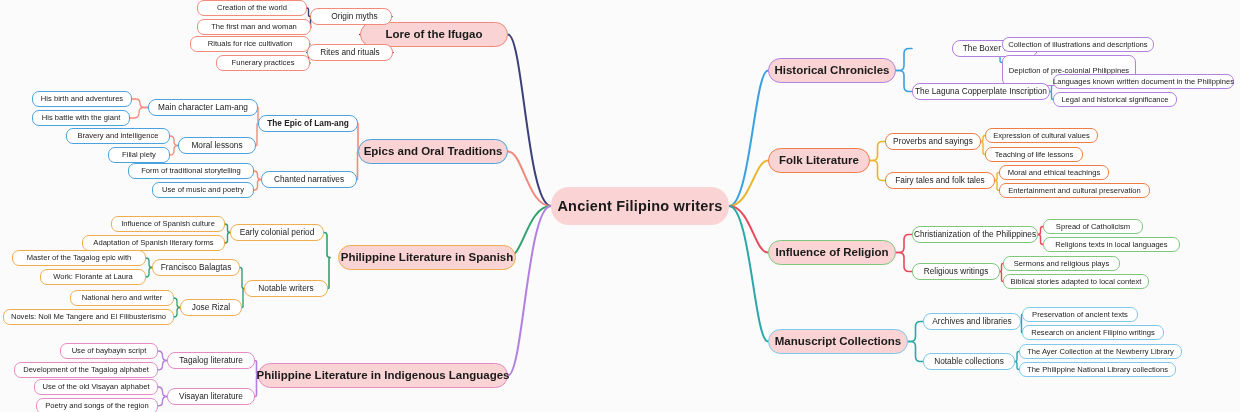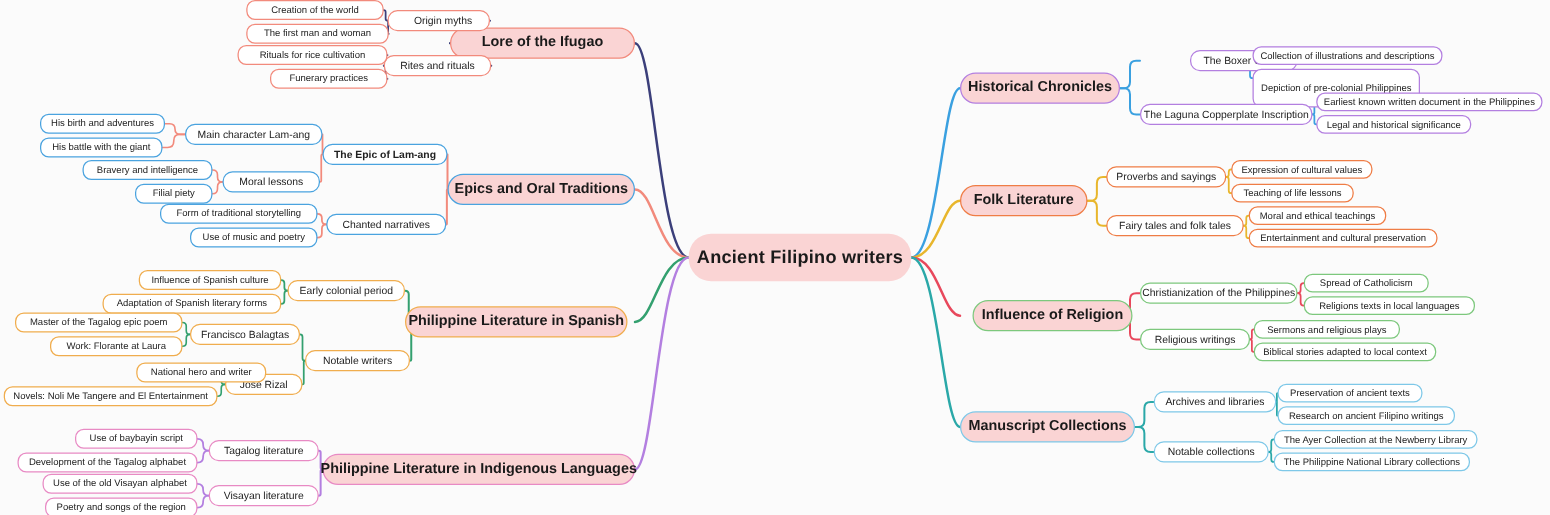--- a/index.html
+++ b/index.html
@@ -134,53 +134,53 @@
       <div class="node sub" style="left: 258px; top: 115px; width: 100px; height: 17px; border-color: rgb(74, 163, 223); font-weight: bold;">The Epic of Lam-ang</div>
       <div class="node sub" style="left: 148px; top: 99px; width: 110px; height: 17px; border-color: rgb(74, 163, 223);">Main character Lam-ang</div>
       <div class="node leaf" style="left: 32px; top: 91px; width: 100px; height: 16px; border-color: rgb(74, 163, 223);">His birth and adventures</div>
       <div class="node leaf" style="left: 32px; top: 110px; width: 98px; height: 16px; border-color: rgb(74, 163, 223);">His battle with the giant</div>
       <div class="node sub" style="left: 178px; top: 137px; width: 78px; height: 17px; border-color: rgb(74, 163, 223);">Moral lessons</div>
       <div class="node leaf" style="left: 66px; top: 128px; width: 104px; height: 16px; border-color: rgb(74, 163, 223);">Bravery and intelligence</div>
       <div class="node leaf" style="left: 108px; top: 147px; width: 62px; height: 16px; border-color: rgb(74, 163, 223);">Filial piety</div>
       <div class="node sub" style="left: 261px; top: 171px; width: 96px; height: 17px; border-color: rgb(74, 163, 223);">Chanted narratives</div>
       <div class="node leaf" style="left: 128px; top: 163px; width: 126px; height: 16px; border-color: rgb(74, 163, 223);">Form of traditional storytelling</div>
       <div class="node leaf" style="left: 152px; top: 182px; width: 102px; height: 16px; border-color: rgb(74, 163, 223);">Use of music and poetry</div>
-      <div class="node branch" style="left: 324px; top: 245px; width: 178px; height: 25px; border-color: rgb(240, 173, 78);">Philippine Literature in Spanish</div>
+      <div class="node branch" style="left: 338px; top: 245px; width: 178px; height: 25px; border-color: rgb(240, 173, 78);">Philippine Literature in Spanish</div>
       <div class="node sub" style="left: 230px; top: 224px; width: 94px; height: 17px; border-color: rgb(240, 173, 78);">Early colonial period</div>
       <div class="node leaf" style="left: 111px; top: 216px; width: 114px; height: 16px; border-color: rgb(240, 173, 78);">Influence of Spanish culture</div>
       <div class="node leaf" style="left: 82px; top: 235px; width: 143px; height: 16px; border-color: rgb(240, 173, 78);">Adaptation of Spanish literary forms</div>
       <div class="node sub" style="left: 244px; top: 280px; width: 84px; height: 17px; border-color: rgb(240, 173, 78);">Notable writers</div>
       <div class="node sub" style="left: 152px; top: 259px; width: 88px; height: 17px; border-color: rgb(240, 173, 78);">Francisco Balagtas</div>
-      <div class="node leaf" style="left: 12px; top: 250px; width: 134px; height: 16px; border-color: rgb(240, 173, 78);">Master of the Tagalog epic poem</div>
+      <div class="node leaf" style="left: 12px; top: 250px; width: 134px; height: 16px; border-color: rgb(240, 173, 78);">Master of the Tagalog epic with</div>
       <div class="node leaf" style="left: 40px; top: 269px; width: 106px; height: 16px; border-color: rgb(240, 173, 78);">Work: Florante at Laura</div>
       <div class="node sub" style="left: 180px; top: 299px; width: 62px; height: 17px; border-color: rgb(240, 173, 78);">Jose Rizal</div>
-      <div class="node leaf" style="left: 70px; top: 290px; width: 104px; height: 16px; border-color: rgb(240, 173, 78); margin-left: 39px;">National hero and writer</div>
-      <div class="node leaf" style="left: 3px; top: 309px; width: 171px; height: 16px; border-color: rgb(240, 173, 78);">Novels: Noli Me Tangere and El Entertainment</div>
+      <div class="node leaf" style="left: 70px; top: 290px; width: 104px; height: 16px; border-color: rgb(240, 173, 78);">National hero and writer</div>
+      <div class="node leaf" style="left: 3px; top: 309px; width: 171px; height: 16px; border-color: rgb(240, 173, 78);">Novels: Noli Me Tangere and El Filibusterismo</div>
       <div class="node branch" style="left: 258px; top: 363px; width: 250px; height: 25px; border-color: rgb(232, 138, 196);">Philippine Literature in Indigenous Languages</div>
       <div class="node sub" style="left: 167px; top: 352px; width: 88px; height: 17px; border-color: rgb(232, 138, 196);">Tagalog literature</div>
       <div class="node leaf" style="left: 60px; top: 343px; width: 98px; height: 16px; border-color: rgb(232, 138, 196);">Use of baybayin script</div>
       <div class="node leaf" style="left: 14px; top: 362px; width: 144px; height: 16px; border-color: rgb(232, 138, 196);">Development of the Tagalog alphabet</div>
       <div class="node sub" style="left: 167px; top: 388px; width: 88px; height: 17px; border-color: rgb(232, 138, 196);">Visayan literature</div>
       <div class="node leaf" style="left: 34px; top: 379px; width: 124px; height: 16px; border-color: rgb(232, 138, 196);">Use of the old Visayan alphabet</div>
       <div class="node leaf" style="left: 36px; top: 398px; width: 122px; height: 16px; border-color: rgb(232, 138, 196);">Poetry and songs of the region</div>
       <div class="node branch" style="left: 768px; top: 58px; width: 128px; height: 25px; border-color: rgb(179, 127, 224);">Historical Chronicles</div>
       <div class="node sub" style="left: 952px; top: 40px; width: 86px; height: 17px; border-color: rgb(179, 127, 224); text-align: center;">The Boxer Codex</div>
       <div class="node leaf" style="left: 1002px; top: 37px; width: 152px; height: 15px; border-color: rgb(179, 127, 224);">Collection of illustrations and descriptions</div>
       <div class="node leaf" style="left: 1002px; top: 55px; width: 134px; height: 31px; border-color: rgb(179, 127, 224);">Depiction of pre-colonial Philippines</div>
       <div class="node sub" style="left: 912px; top: 83px; width: 138px; height: 17px; border-color: rgb(179, 127, 224);">The Laguna Copperplate Inscription</div>
-      <div class="node leaf" style="left: 1053px; top: 74px; width: 181px; height: 15px; border-color: rgb(179, 127, 224);">Earliest known written document in the Philippines</div>
+      <div class="node leaf" style="left: 1053px; top: 74px; width: 181px; height: 15px; border-color: rgb(179, 127, 224);">Languages known written document in the Philippines</div>
       <div class="node leaf" style="left: 1053px; top: 92px; width: 124px; height: 15px; border-color: rgb(179, 127, 224);">Legal and historical significance</div>
       <div class="node branch" style="left: 768px; top: 148px; width: 102px; height: 25px; border-color: rgb(239, 125, 70);">Folk Literature</div>
       <div class="node sub" style="left: 885px; top: 133px; width: 96px; height: 17px; border-color: rgb(239, 125, 70);">Proverbs and sayings</div>
       <div class="node leaf" style="left: 985px; top: 128px; width: 113px; height: 15px; border-color: rgb(239, 125, 70);">Expression of cultural values</div>
       <div class="node leaf" style="left: 985px; top: 147px; width: 98px; height: 15px; border-color: rgb(239, 125, 70);">Teaching of life lessons</div>
       <div class="node sub" style="left: 885px; top: 172px; width: 110px; height: 17px; border-color: rgb(239, 125, 70);">Fairy tales and folk tales</div>
       <div class="node leaf" style="left: 999px; top: 165px; width: 110px; height: 15px; border-color: rgb(239, 125, 70);">Moral and ethical teachings</div>
       <div class="node leaf" style="left: 999px; top: 183px; width: 151px; height: 15px; border-color: rgb(239, 125, 70);">Entertainment and cultural preservation</div>
-      <div class="node branch" style="left: 768px; top: 240px; width: 128px; height: 25px; border-color: rgb(125, 200, 125); margin-left: 10px;">Influence of Religion</div>
+      <div class="node branch" style="left: 768px; top: 240px; width: 128px; height: 25px; border-color: rgb(125, 200, 125);">Influence of Religion</div>
       <div class="node sub" style="left: 912px; top: 226px; width: 126px; height: 17px; border-color: rgb(125, 200, 125);">Christianization of the Philippines</div>
       <div class="node leaf" style="left: 1043px; top: 219px; width: 100px; height: 15px; border-color: rgb(125, 200, 125);">Spread of Catholicism</div>
       <div class="node leaf" style="left: 1043px; top: 237px; width: 137px; height: 15px; border-color: rgb(125, 200, 125);">Religions texts in local languages</div>
       <div class="node sub" style="left: 912px; top: 263px; width: 88px; height: 17px; border-color: rgb(125, 200, 125);">Religious writings</div>
       <div class="node leaf" style="left: 1003px; top: 256px; width: 117px; height: 15px; border-color: rgb(125, 200, 125);">Sermons and religious plays</div>
       <div class="node leaf" style="left: 1003px; top: 274px; width: 146px; height: 15px; border-color: rgb(125, 200, 125);">Biblical stories adapted to local context</div>
       <div class="node branch" style="left: 768px; top: 329px; width: 140px; height: 25px; border-color: rgb(126, 200, 232);">Manuscript Collections</div>
       <div class="node sub" style="left: 923px; top: 313px; width: 98px; height: 17px; border-color: rgb(126, 200, 232);">Archives and libraries</div>
       <div class="node leaf" style="left: 1022px; top: 307px; width: 116px; height: 15px; border-color: rgb(126, 200, 232);">Preservation of ancient texts</div>
       <div class="node leaf" style="left: 1022px; top: 325px; width: 142px; height: 15px; border-color: rgb(126, 200, 232);">Research on ancient Filipino writings</div>

